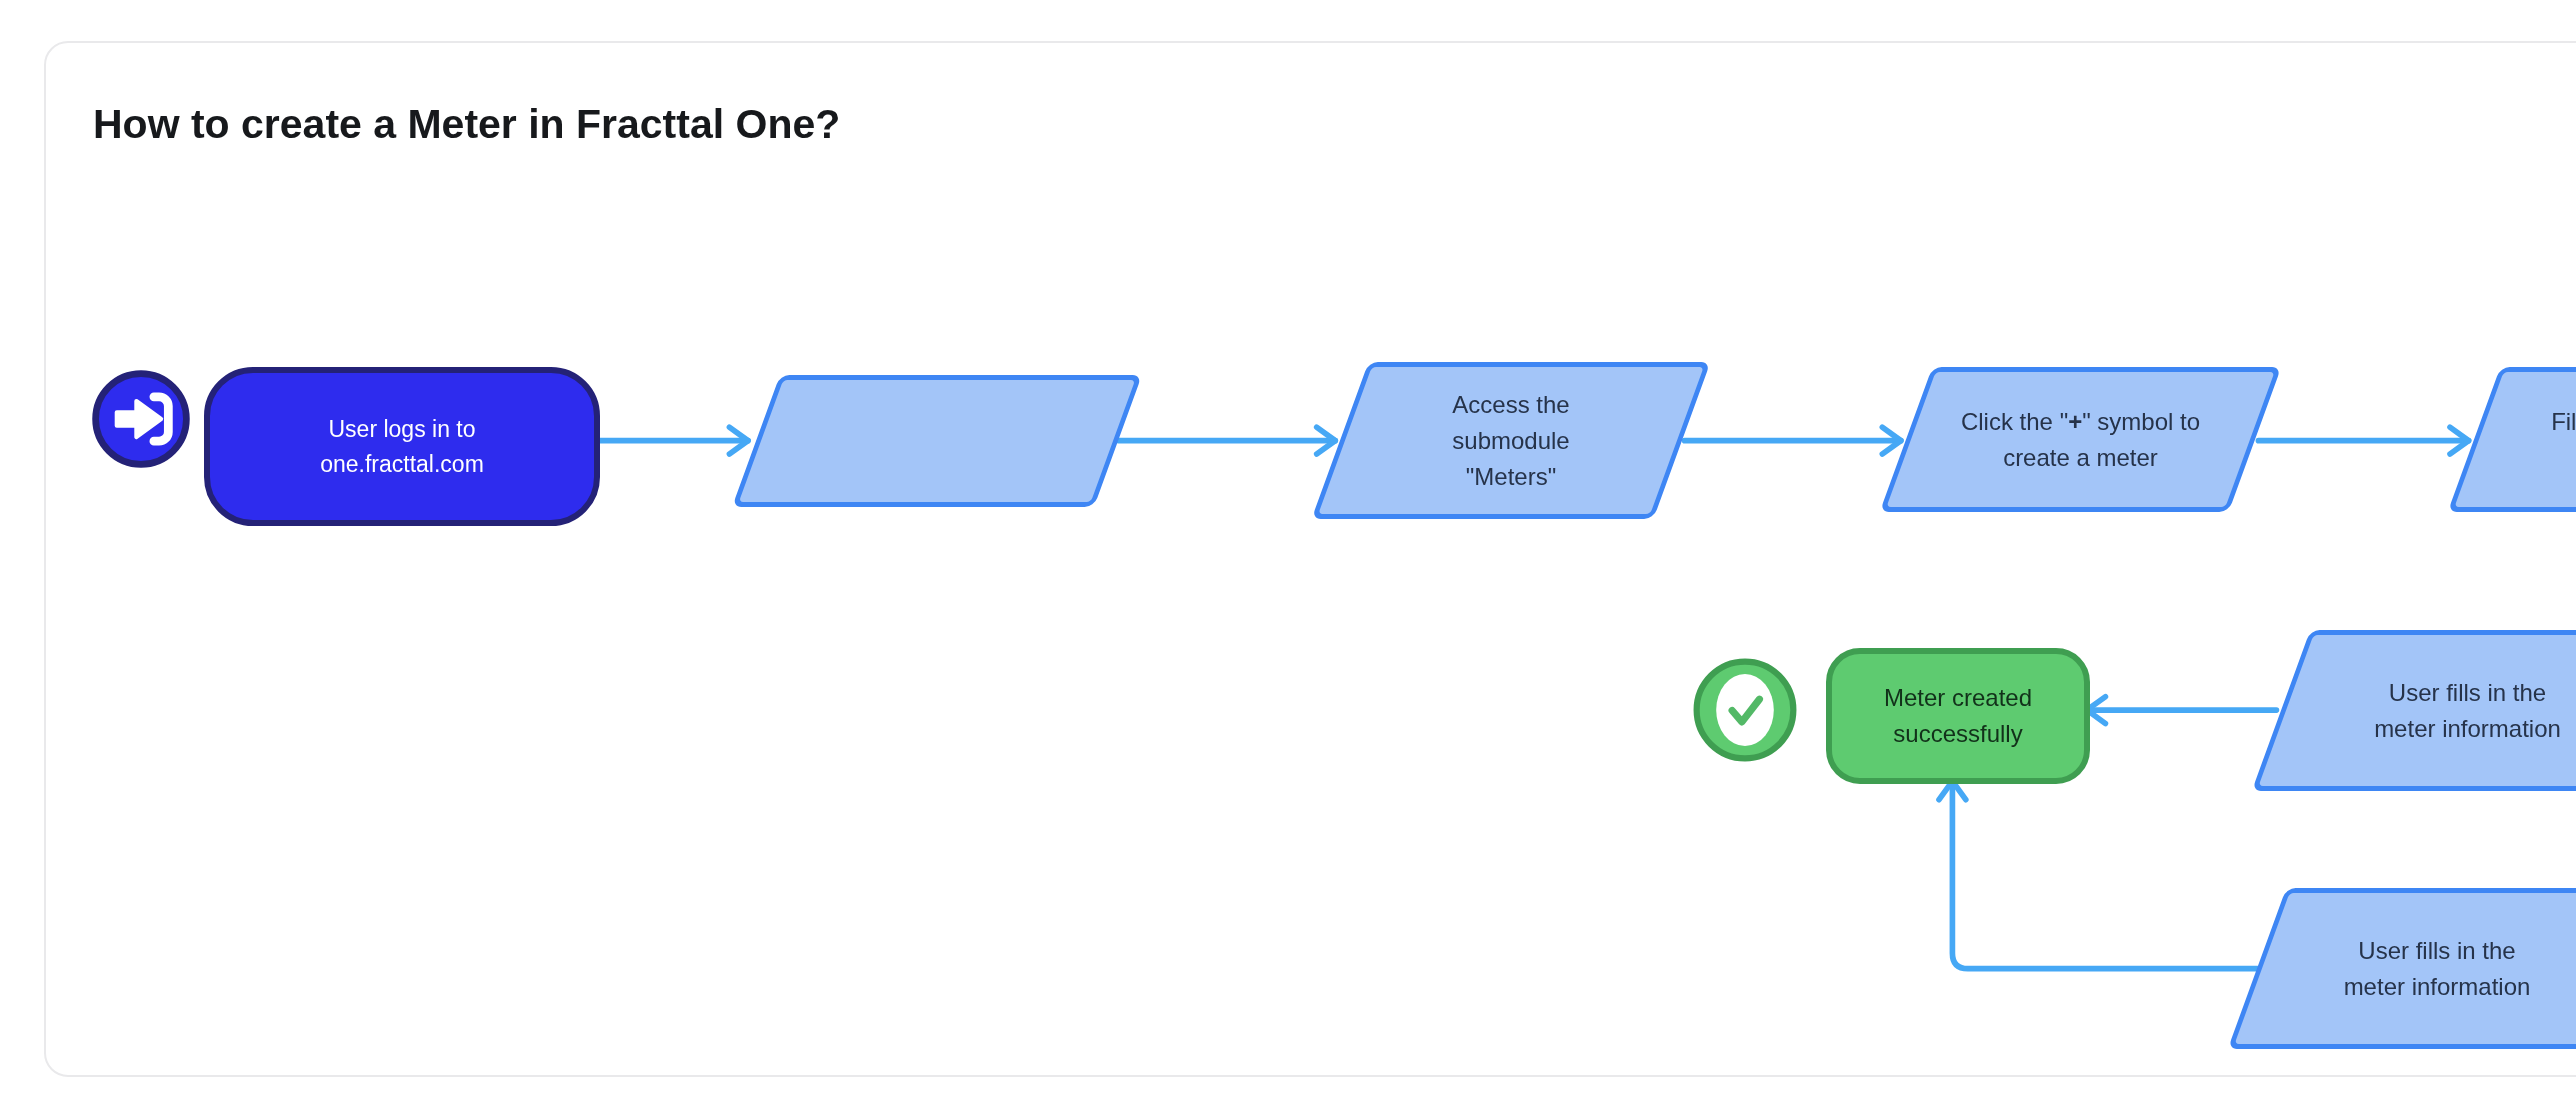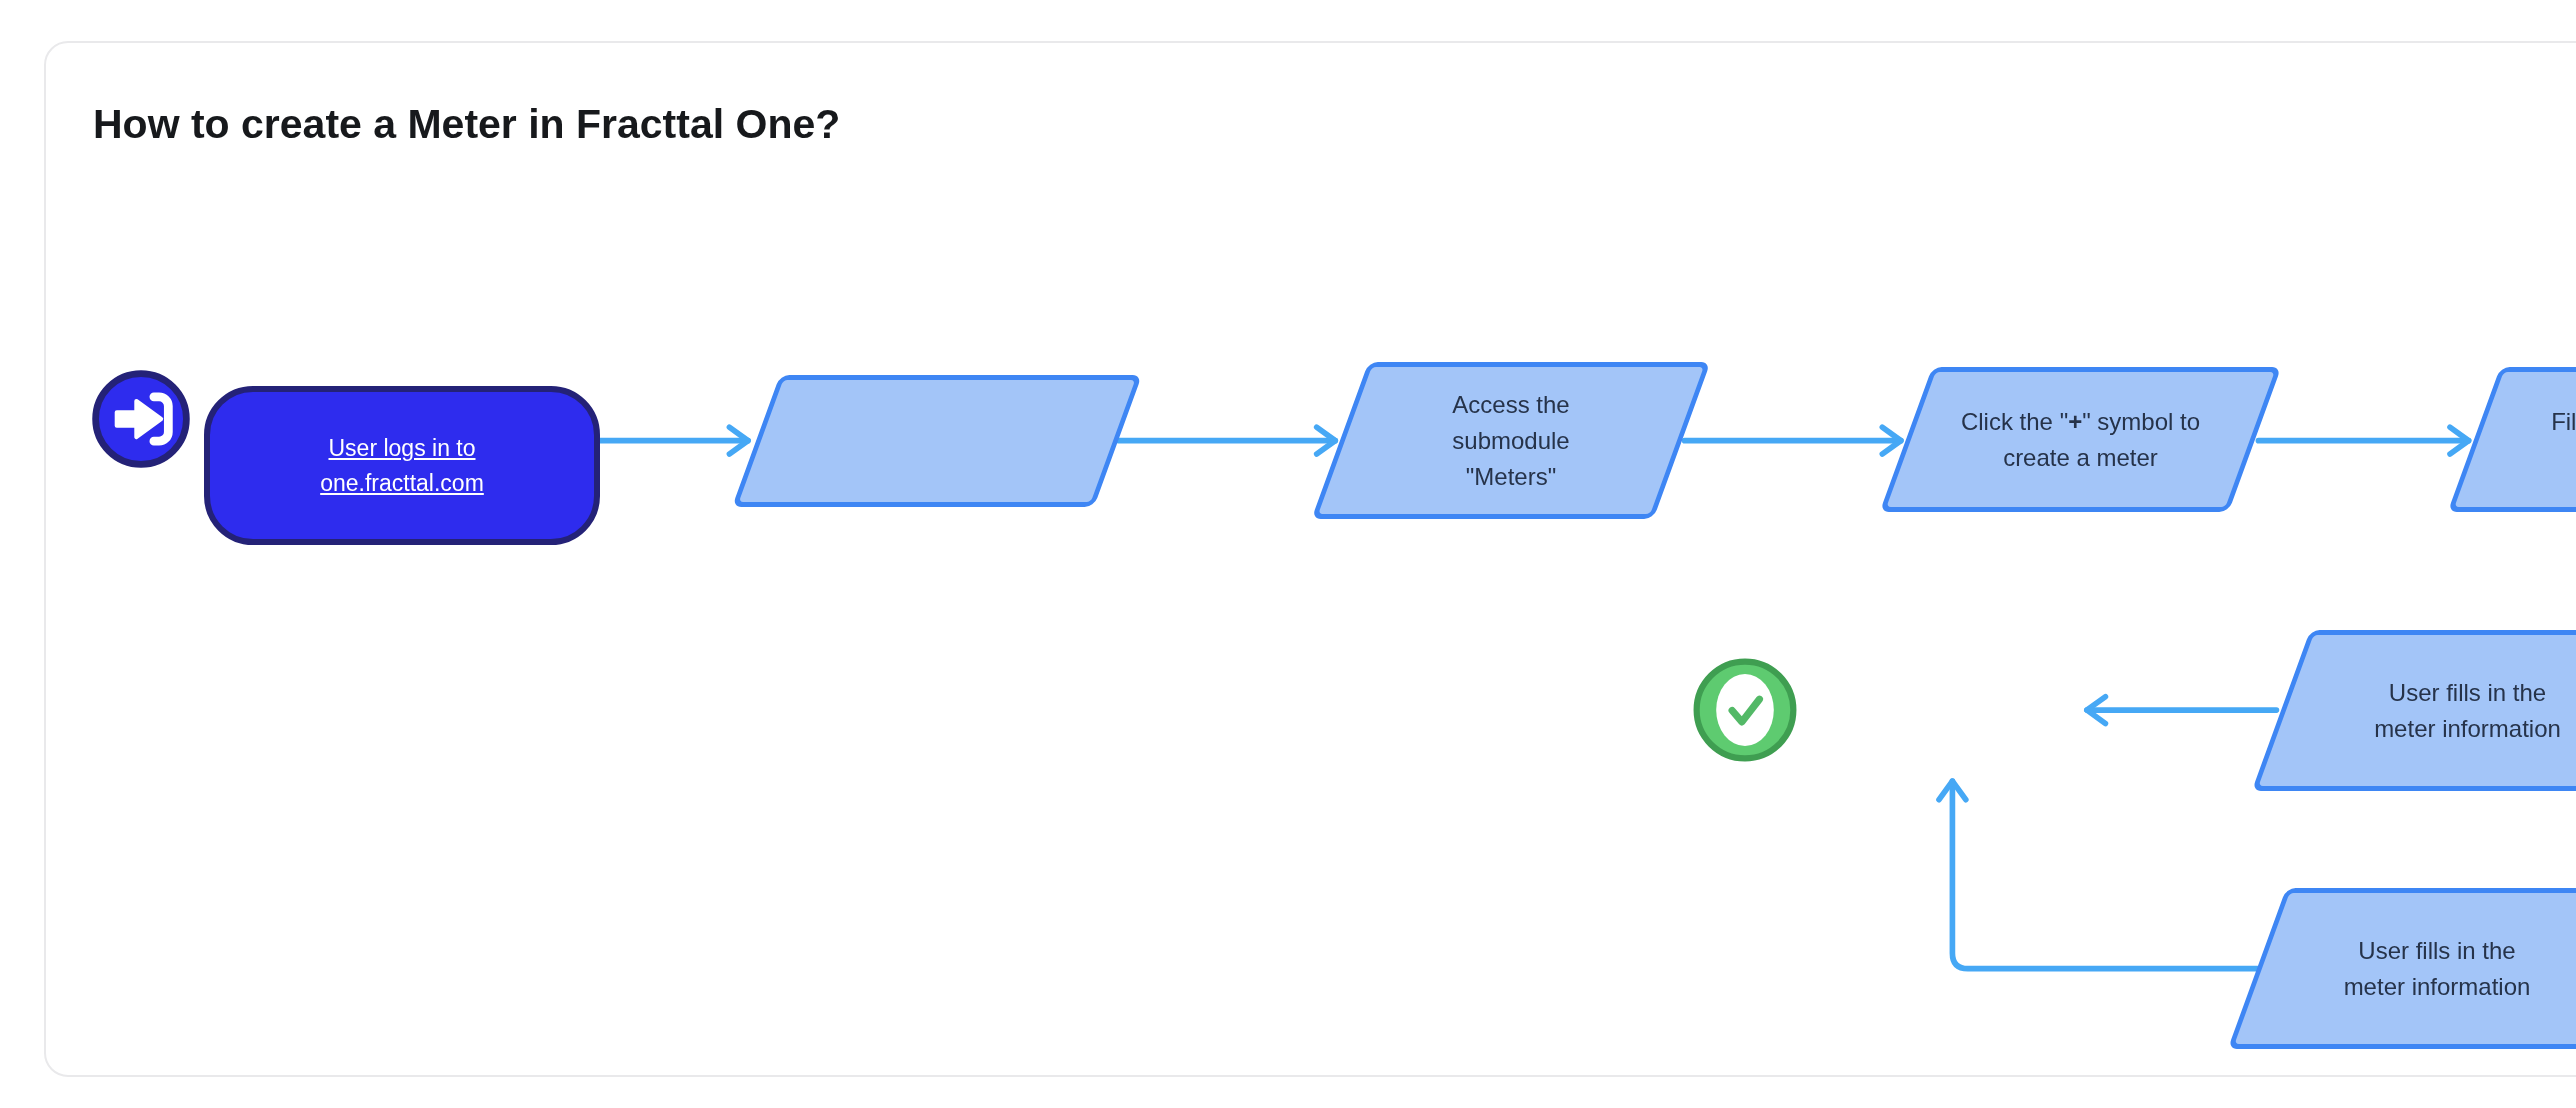--- a/index.html
+++ b/index.html
@@ -56,21 +56,21 @@
   </svg>
 
   <div class="node" style="left:92px;top:370px;width:98px;height:98px;">
     <svg class="badge" width="98" height="98" viewBox="0 0 190 190">
       <circle cx="95" cy="95" r="88" fill="#2e2cee" stroke="#242277" stroke-width="13"></circle>
       <path d="M48,82 h38 v-22 l48,35 -48,35 v-22 h-38 z" fill="#ffffff" stroke="#ffffff" stroke-width="8" stroke-linejoin="round"></path>
       <path d="M120,52 h10 a18,18 0 0 1 18,18 v50 a18,18 0 0 1 -18,18 h-10" fill="none" stroke="#ffffff" stroke-width="17" stroke-linecap="round"></path>
     </svg>
   </div>
 
-  <div class="node pill" style="left:204px;top:386px;width:384px;height:147px;text-decoration:underline;">
+  <div class="node pill" style="left:204px;top:367px;width:384px;height:147px;">
     <span class="label" style="max-width:222px;">User logs in to one.fracttal.com</span>
   </div>
 
   <div class="node" style="left:732px;top:375px;width:410px;height:132px;">
     <span class="bg skew" style="left:24px;right:24px;"></span>
   </div>
 
   <div class="node" style="left:1312px;top:362px;width:398px;height:157px;">
     <span class="bg skew" style="left:28px;right:28px;"></span>
     <span class="label" style="max-width:134px;">Access the submodule "Meters"</span>
@@ -92,20 +92,23 @@
   </div>
 
   <div class="node" style="left:1692px;top:657px;width:106px;height:106px;">
     <svg class="badge" width="106" height="106" viewBox="0 0 206 206">
       <circle cx="103" cy="103" r="94" fill="#5ecb70" stroke="#3f9e51" stroke-width="12"></circle>
       <ellipse cx="103" cy="103" rx="56" ry="70" fill="#ffffff"></ellipse>
       <path d="M78,104 L97,126 L131,82" fill="none" stroke="#53b967" stroke-width="14" stroke-linecap="round" stroke-linejoin="round"></path>
     </svg>
   </div>
 
+  <div class="node success-node" style="left:1826px;top:648px;width:252px;height:124px;">
+    <span class="label" style="max-width:175px;">Meter created successfully</span>
+  </div>
 
   <div class="node" style="left:2228px;top:888px;width:418px;height:161px;">
     <span class="bg skew" style="left:29px;right:29px;"></span>
     <span class="label" style="max-width:222px;">User fills in the meter information</span>
   </div>
 
 </div>
 
 
 </body></html>

